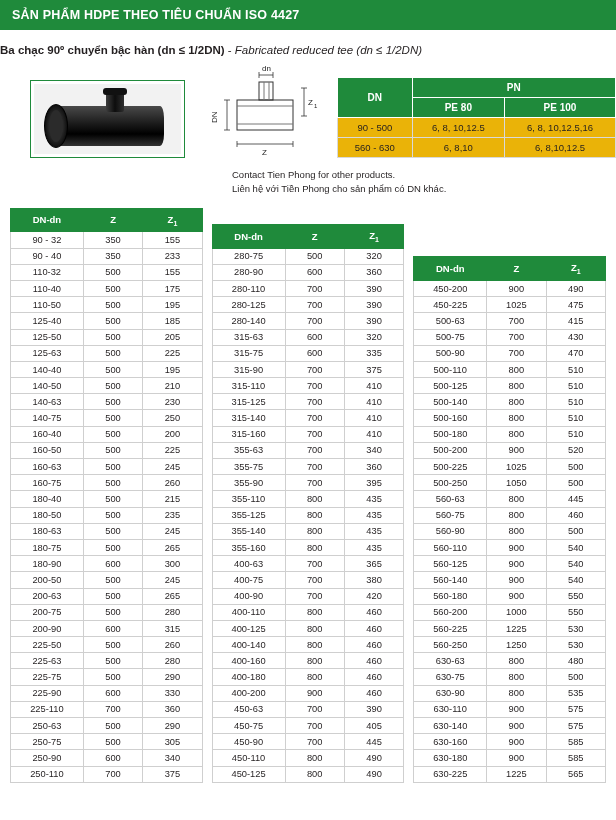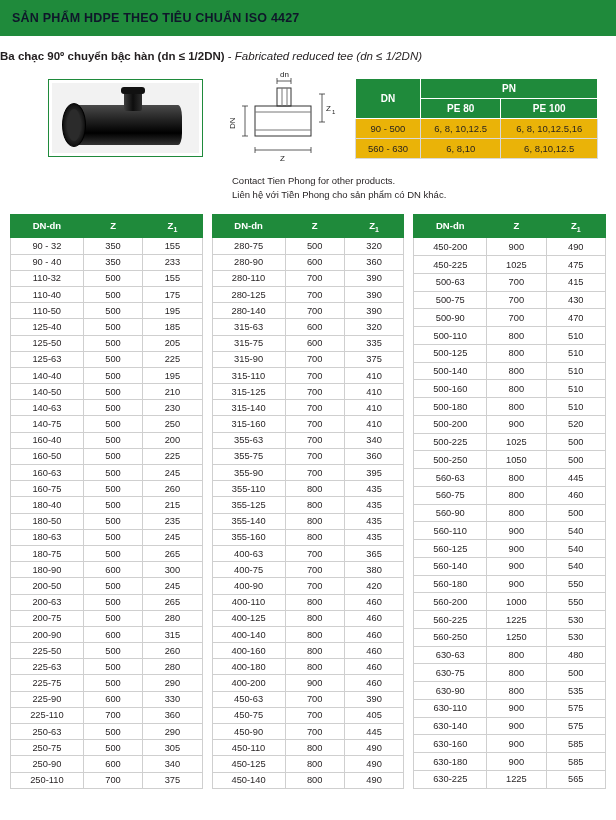--- a/index.html
+++ b/index.html
@@ -7,40 +7,40 @@
   body {
     width: 616px;
     height: 820px;
     background: #ffffff;
     font-family: "Liberation Sans", sans-serif;
     color: #231f20;
     overflow: hidden;
   }
   .header-bar {
     background: #1f8a3b;
-    color: #0f172a;
-    height: 36px;
+    color: #ffffff;
+    height: 30px;
     display: flex;
     align-items: center;
     padding: 0 12px;
     font-size: 12.5px;
     font-weight: bold;
     letter-spacing: .2px;
   }
   .title-line {
     padding: 14px 14px 10px 0;
     font-size: 11.5px;
   }
   .title-line b { font-weight: bold; }
   .title-line i { font-style: italic; }
 
   .top-section {
     display: flex;
-    padding: 0 18px;
-    align-items: center;
+    padding: 0 0;
+    align-items: flex-end;
   }
   .photo-box {
     width: 155px;
     height: 78px;
     border: 1px solid #1f8a3b;
     padding: 3px;
     margin-left: 30px;
     flex: 0 0 auto;
     background: #fff;
   }
@@ -138,20 +138,21 @@
     padding: 10px 12px 8px 232px;
     font-size: 9.5px;
     line-height: 1.45;
     color: #231f20;
   }
 
   .tables-wrap {
     display: flex;
     gap: 9px;
     padding: 4px 10px 0 10px;
+    align-items: flex-end;
   }
   .dim-table {
     border-collapse: collapse;
     width: 196px;
     font-size: 9.3px;
   }
   .dim-table th {
     background: #1f8a3b;
     color: #fff;
     font-weight: bold;
@@ -607,25 +608,20 @@
         <tr>
           <td>450-110</td>
           <td>800</td>
           <td>490</td>
         </tr>
         <tr>
           <td>450-125</td>
           <td>800</td>
           <td>490</td>
         </tr>
-        <tr>
-          <td>450-140</td>
-          <td>800</td>
-          <td>490</td>
-        </tr>
       </tbody>
   </table>
 
   <table class="dim-table">
     <thead>
         <tr>
       <th>DN-dn</th>
       <th>Z</th>
       <th><span>Z</span><span class="sub">1</span></th>
     </tr>

